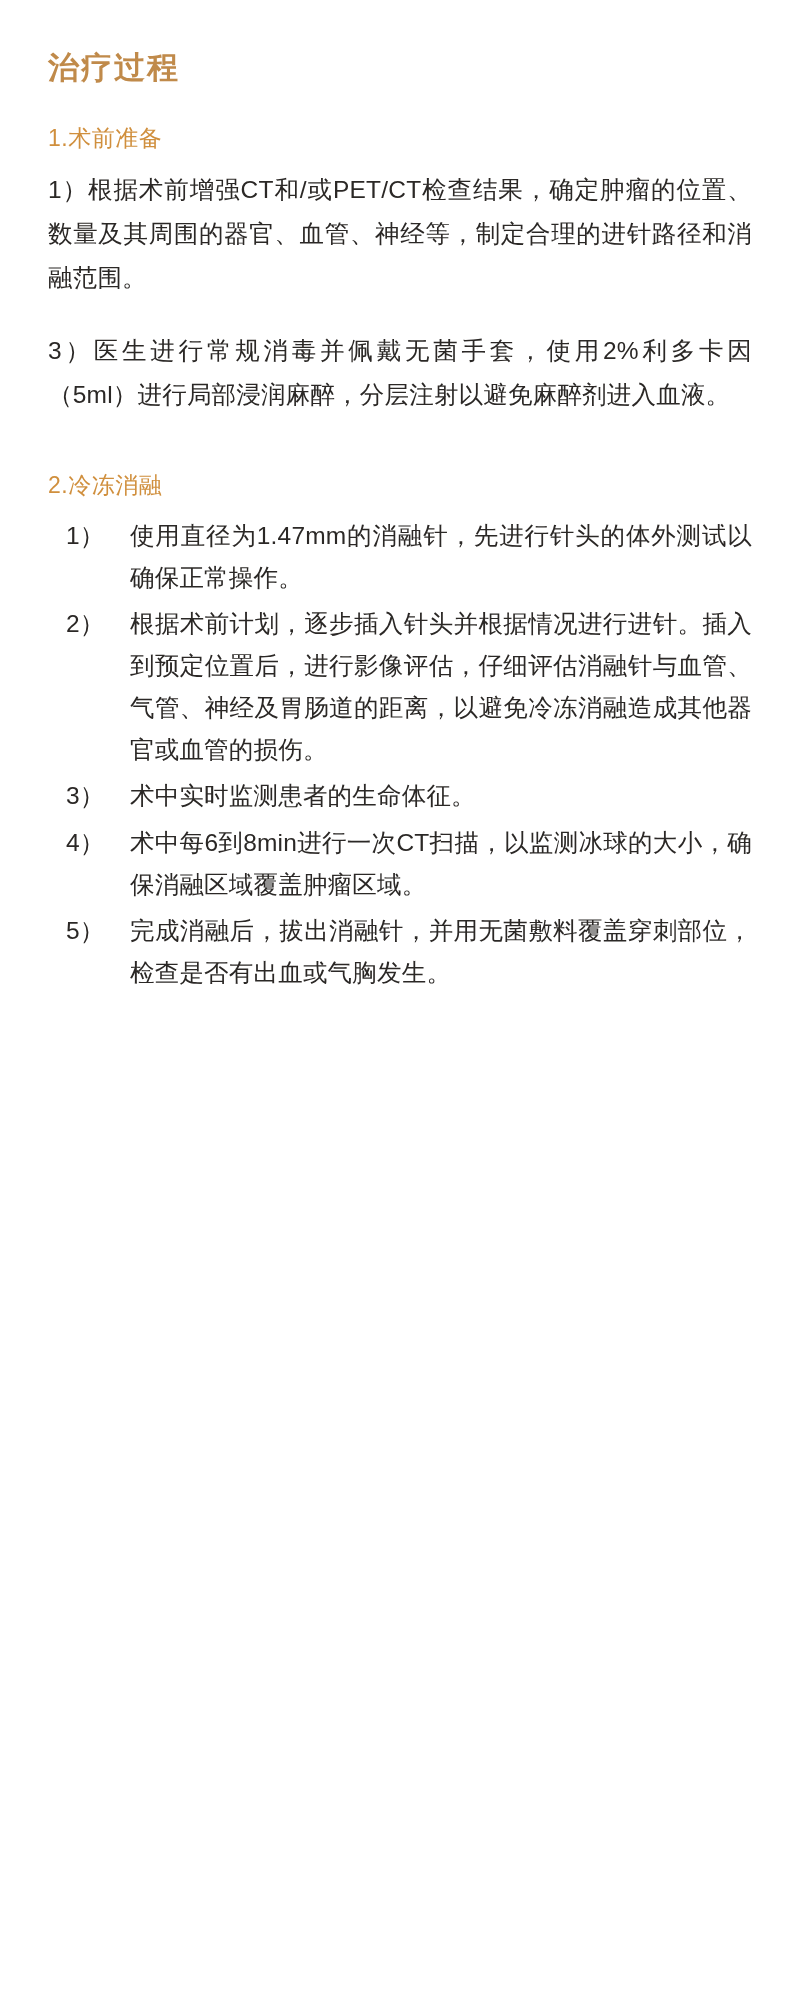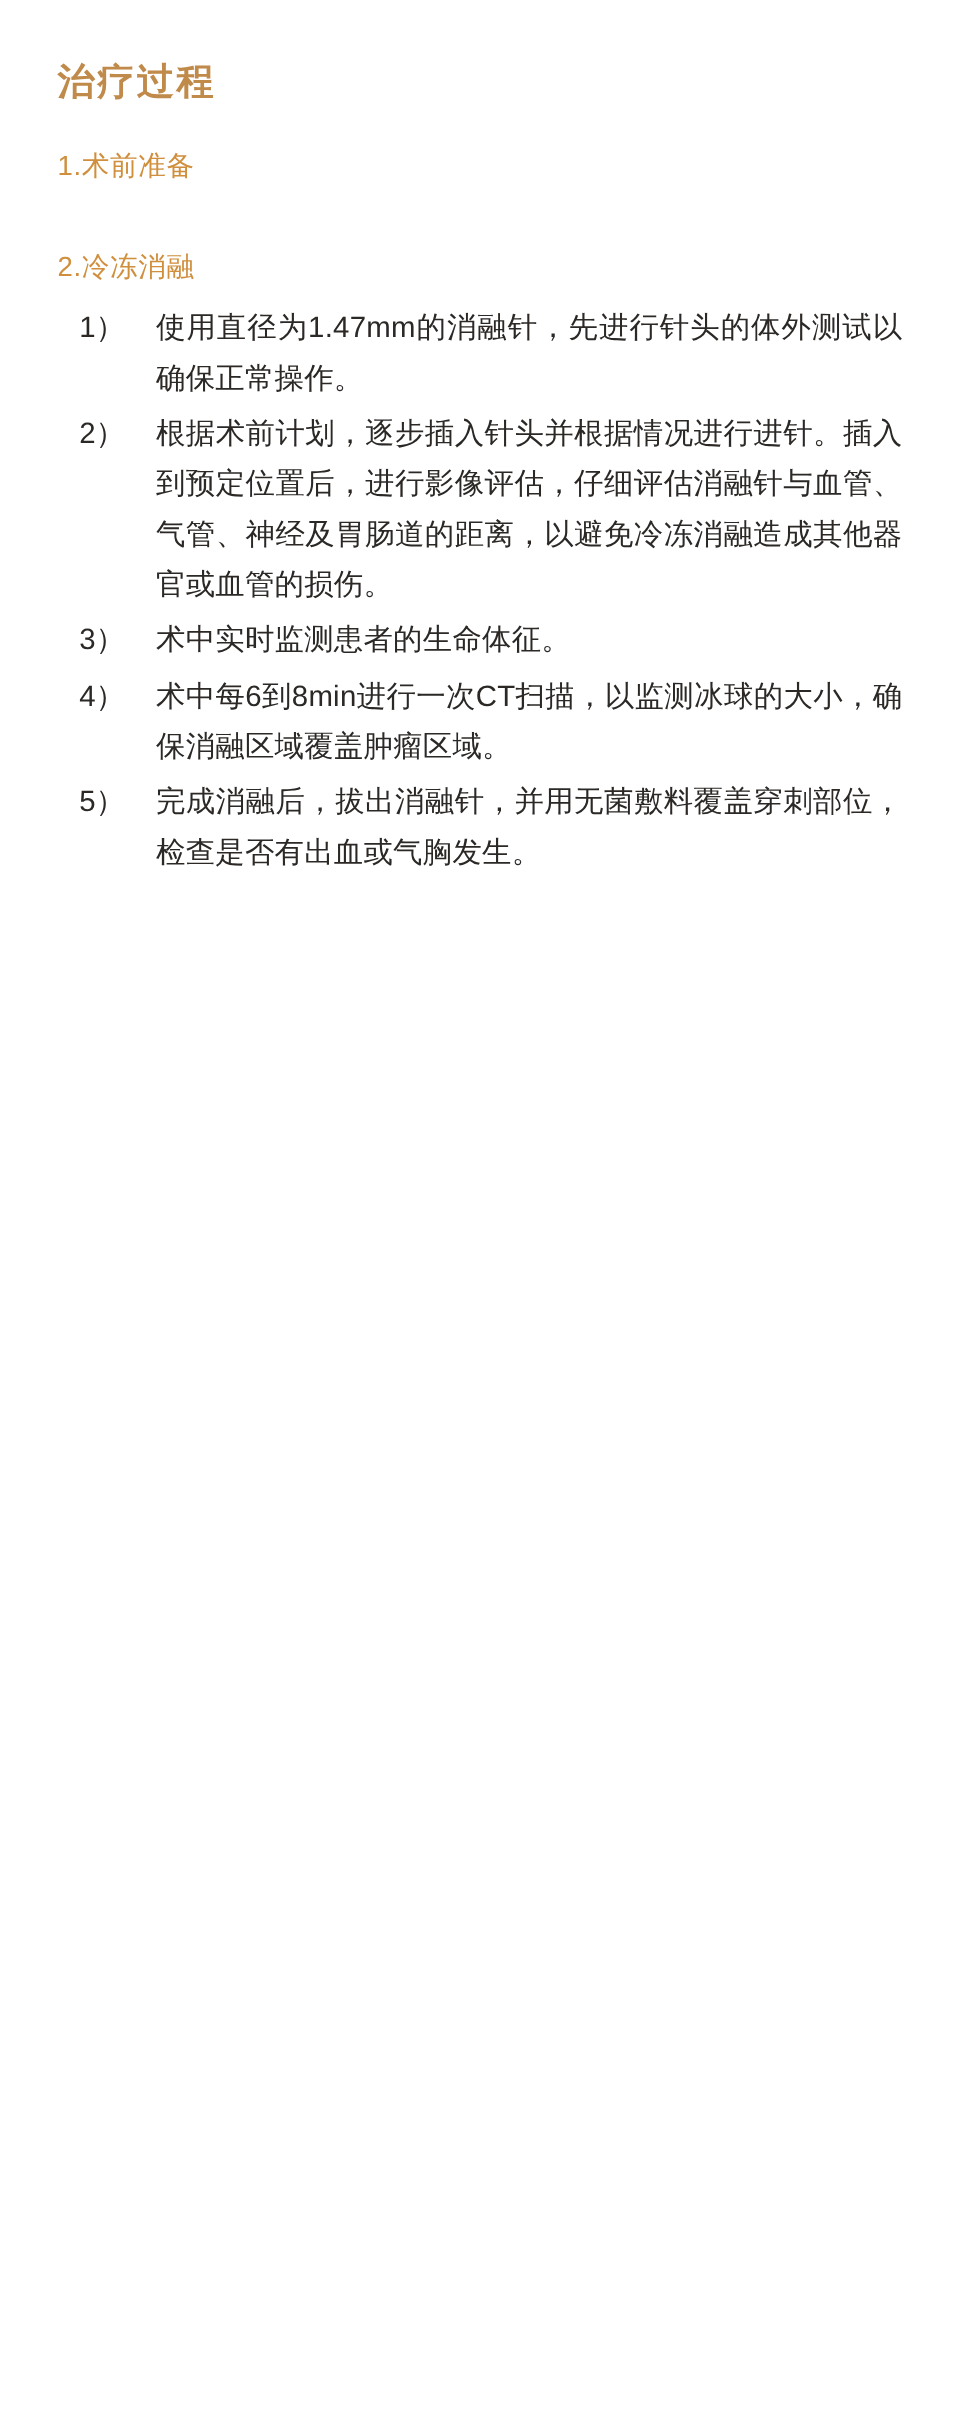--- a/index.html
+++ b/index.html
@@ -82,20 +82,22 @@
 </style>
 </head>
 <body>
 
 <div class="page">
 
   <h1 class="doc-title">治疗过程</h1>
 
   <section class="block">
     <h2 class="section-heading">1.术前准备</h2>
+    <p class="para">1）根据术前增强CT和/或PET/CT检查结果，确定肿瘤的位置、数量及其周围的器官、血管、神经等，制定合理的进针路径和消融范围。</p>
+    <p class="para">3）医生进行常规消毒并佩戴无菌手套，使用2%利多卡因（5ml）进行局部浸润麻醉，分层注射以避免麻醉剂进入血液。</p>
   </section>
 
   <div class="spacer-sm"></div>
 
   <section class="block">
     <h2 class="section-heading">2.冷冻消融</h2>
     <ol class="numlist">
       <li>
         <span class="marker">1）</span>
         <span class="itemtext">使用直径为1.47mm的消融针，先进行针头的体外测试以确保正常操作。</span>

